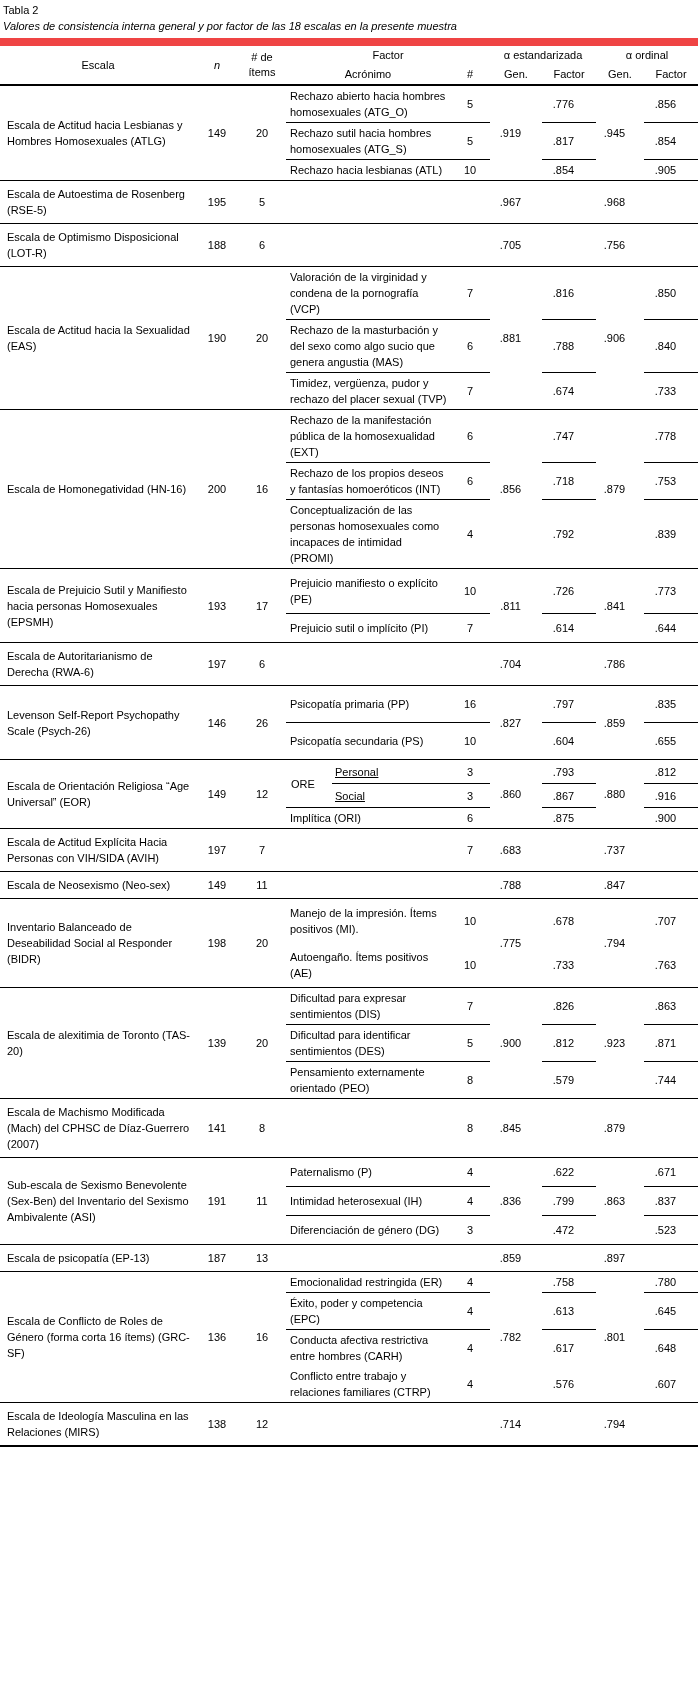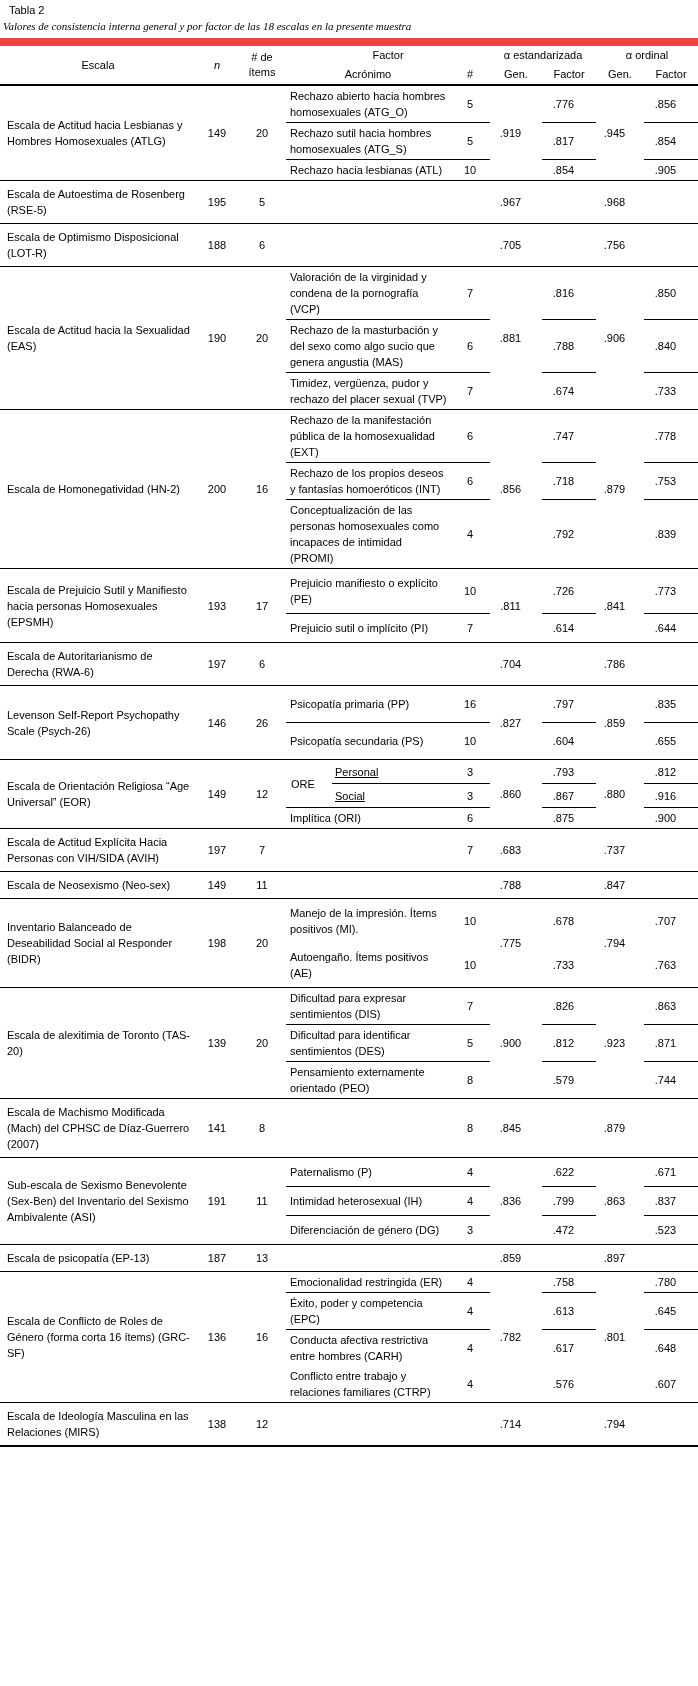--- a/index.html
+++ b/index.html
@@ -6,28 +6,27 @@
     margin: 0;
     padding: 0;
     background: #ffffff;
     width: 698px;
     font-family: "Liberation Sans", sans-serif;
     font-size: 11px;
     color: #000000;
   }
   .page { width: 698px; }
   .table-label {
-    margin: 3px 0 2px 9px;
+    margin: 3px 0 2px 3px;
     line-height: 14px;
   }
   .table-caption {
     font-style: italic;
     margin: 0 0 5px 3px;
     line-height: 14px;
-    font-family: Liberation Serif, serif;
   }
   table.apa {
     width: 698px;
     border-collapse: collapse;
     table-layout: fixed;
     border-top: 8px solid #ef4444;
     border-bottom: 2px solid #000;
   }
   thead { border-bottom: 2px solid #000; }
   th {
@@ -183,21 +182,21 @@
         </tr>
         <tr>
           <td class="c-acro">Timidez, vergüenza, pudor y rechazo del placer sexual (TVP)</td>
           <td class="c-num">7</td>
           <td class="c-alpha">.674</td>
           <td class="c-alpha">.733</td>
         </tr>
       </tbody>
       <tbody>
         <tr>
-          <td class="c-name" rowspan="3">Escala de Homonegatividad (HN-2)</td>
+          <td class="c-name" rowspan="3">Escala de Homonegatividad (HN-16)</td>
           <td class="c-num" rowspan="3">200</td>
           <td class="c-num" rowspan="3">16</td>
           <td class="c-acro divider">Rechazo de la manifestación pública de la homosexualidad (EXT)</td>
           <td class="c-num divider">6</td>
           <td class="c-alpha" rowspan="3">.856</td>
           <td class="c-alpha divider">.747</td>
           <td class="c-alpha" rowspan="3">.879</td>
           <td class="c-alpha divider">.778</td>
         </tr>
         <tr>

